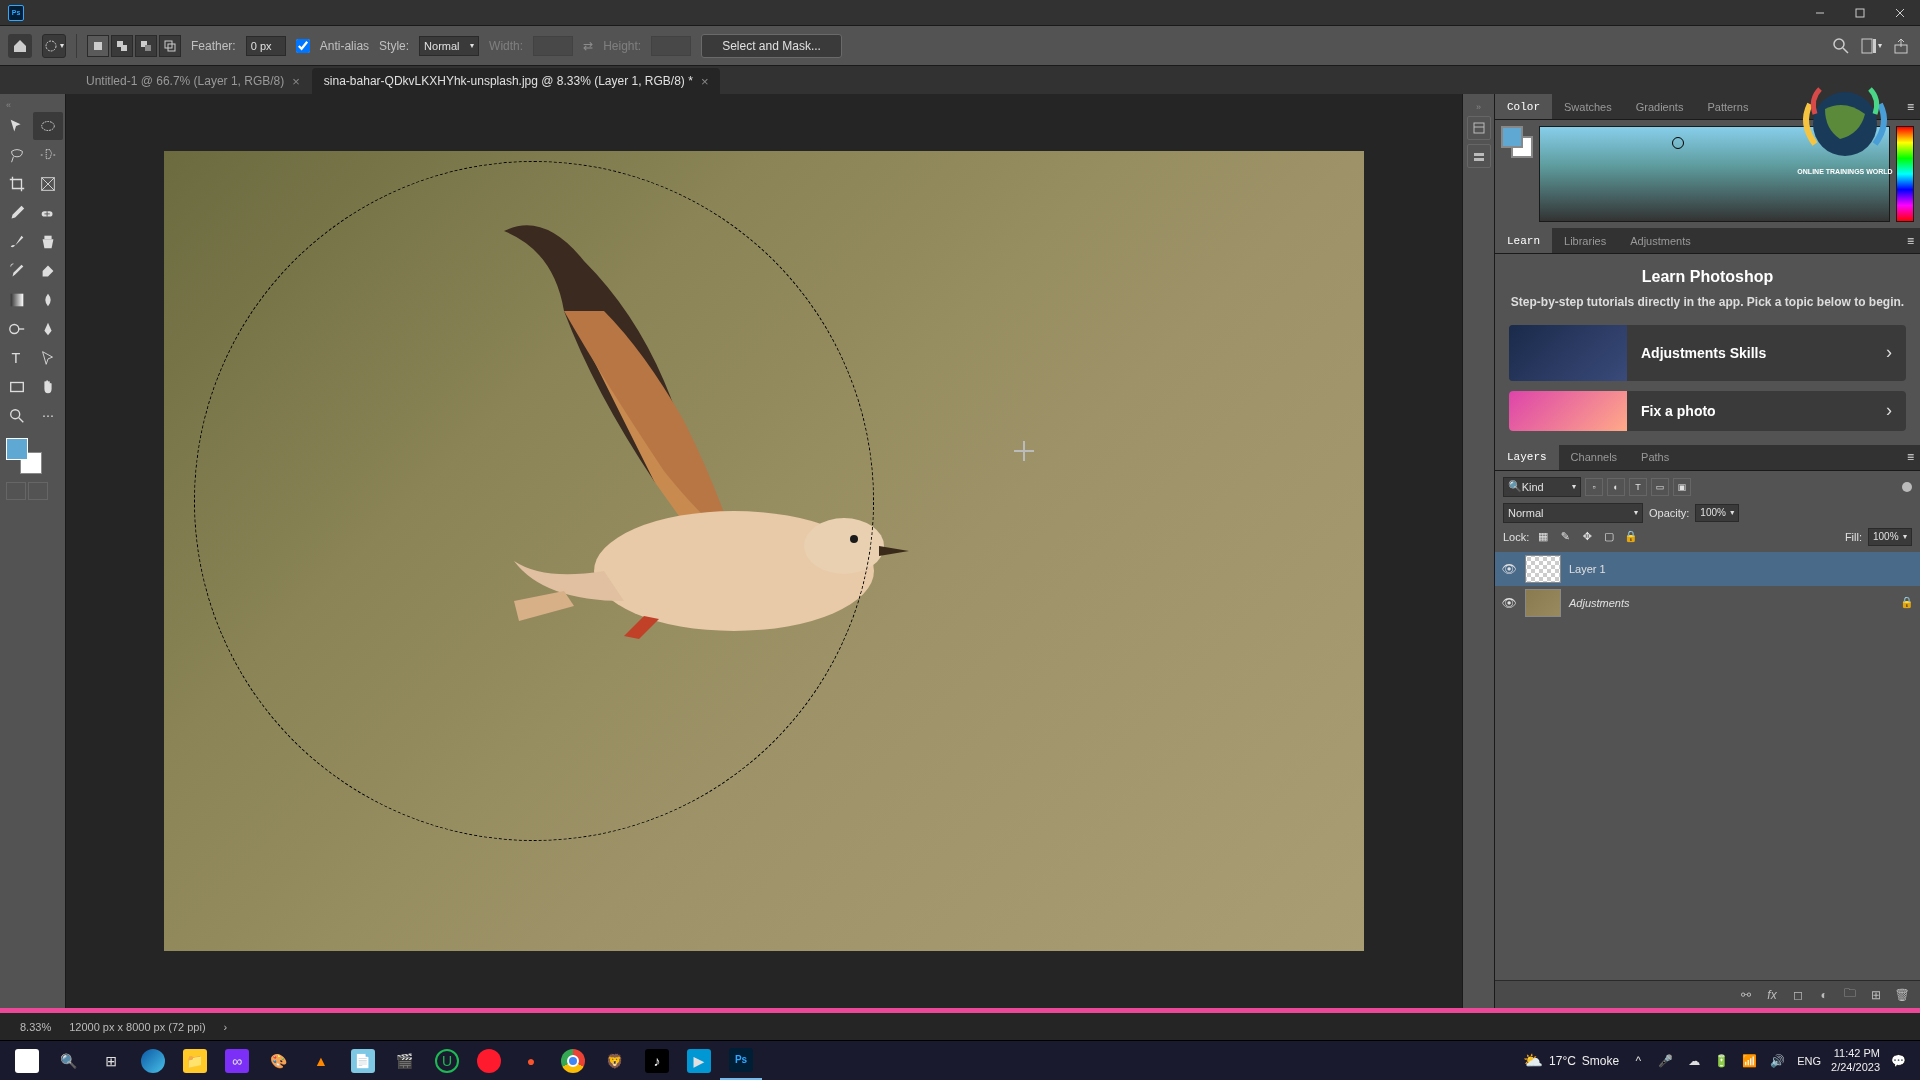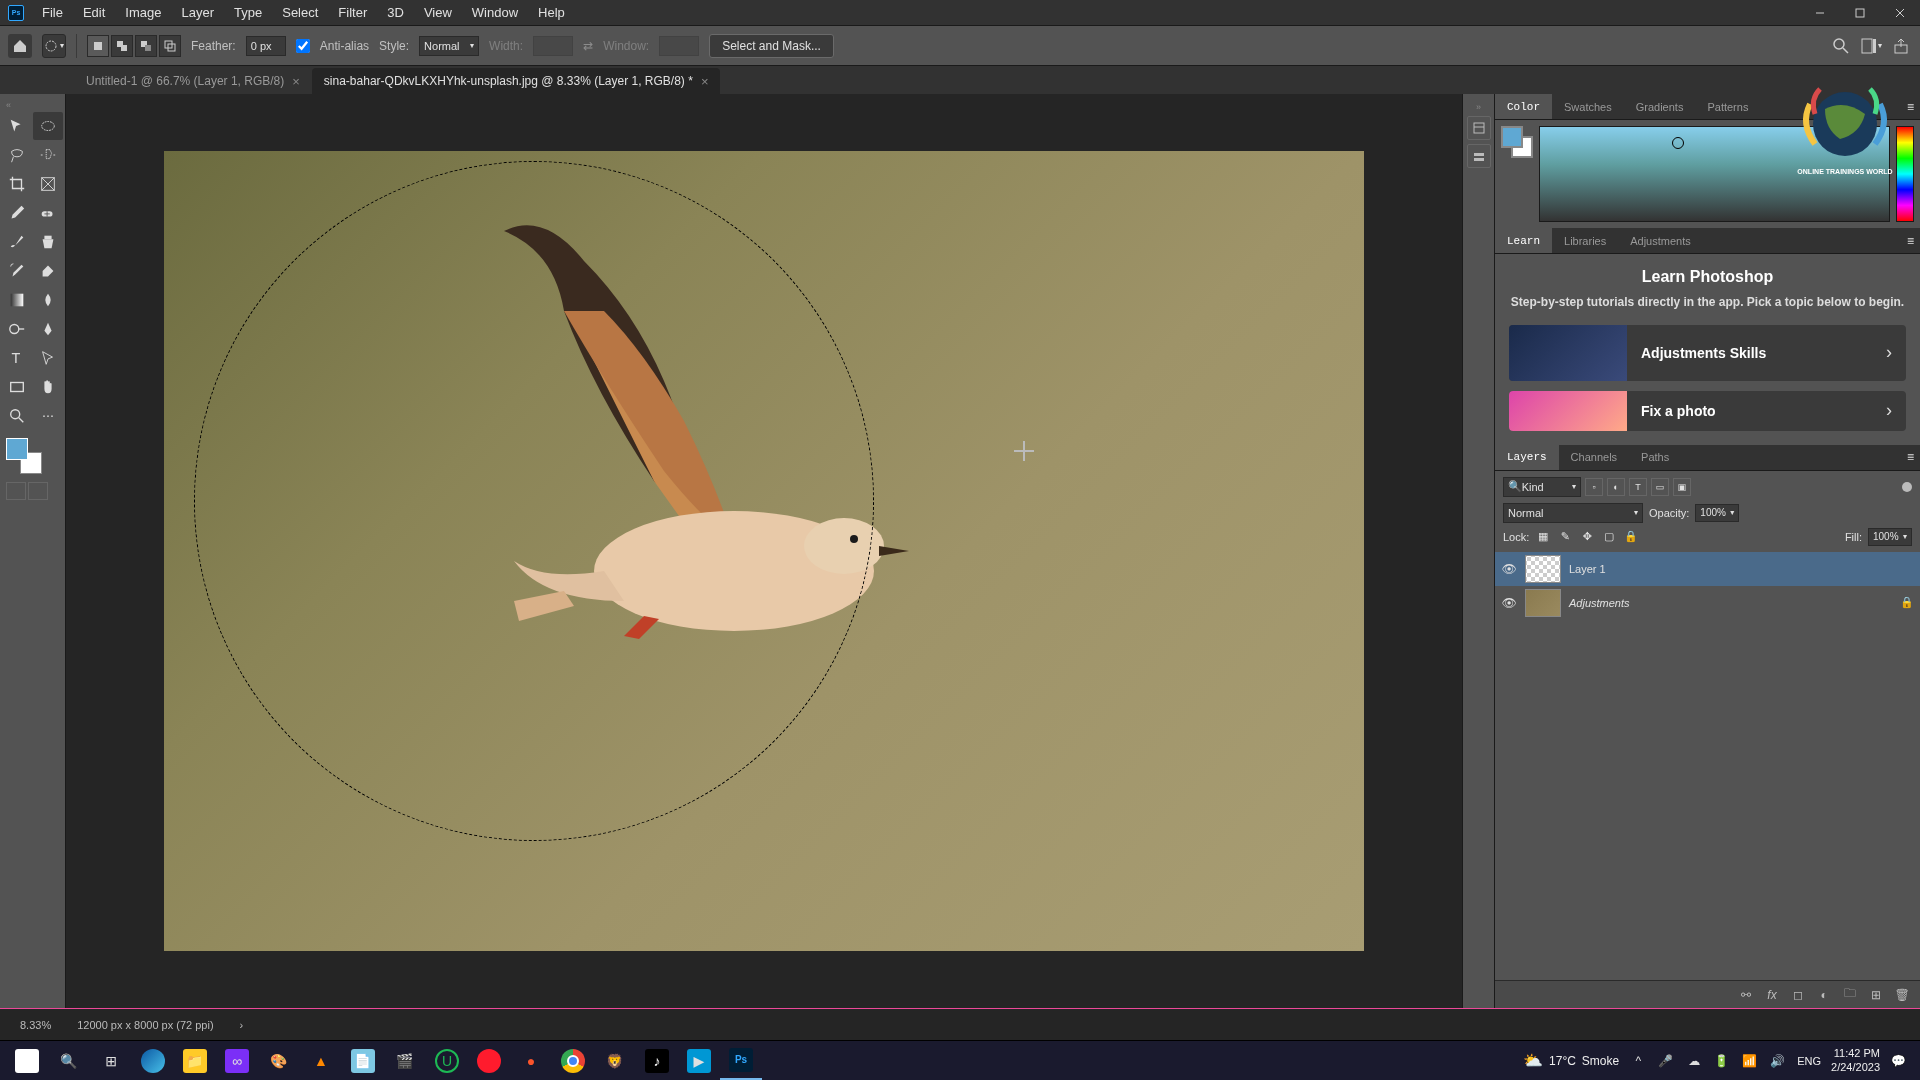--- a/index.html
+++ b/index.html
@@ -17,21 +17,21 @@
 .options-bar { height: 40px; background: #535353; display: flex; align-items: center; padding: 0 8px; gap: 10px; border-bottom: 1px solid #1a1a1a; }
 .home-icon { width: 24px; height: 24px; background: #3a3a3a; border-radius: 3px; display: flex; align-items: center; justify-content: center; }
 .tool-preset { width: 24px; height: 24px; background: #3a3a3a; border: 1px solid #2a2a2a; border-radius: 3px; display: flex; align-items: center; justify-content: center; }
 .sel-mode { display: flex; gap: 2px; }
 .sel-mode-btn { width: 22px; height: 22px; background: #3a3a3a; border: 1px solid #2a2a2a; display: flex; align-items: center; justify-content: center; }
 .sel-mode-btn.active { background: #5a5a5a; }
 .opt-label { font-size: 12px; color: #c0c0c0; }
 .opt-input { width: 40px; height: 20px; background: #3a3a3a; border: 1px solid #2a2a2a; color: #e0e0e0; padding: 0 4px; font-size: 11px; }
 .opt-checkbox { width: 14px; height: 14px; }
 .opt-select { width: 60px; height: 20px; background: #3a3a3a; border: 1px solid #2a2a2a; color: #e0e0e0; font-size: 11px; }
-.opt-button { padding: 4px 12px; background: #3a3a3a; border: 1px solid #6a6a6a; border-radius: 3px; font-size: 12px; color: #e0e0e0; }
+.opt-button { padding: 4px 20px; background: #3a3a3a; border: 1px solid #6a6a6a; border-radius: 3px; font-size: 12px; color: #e0e0e0; }
 .opt-sep { width: 1px; height: 24px; background: #3a3a3a; }
 .options-right { margin-left: auto; display: flex; gap: 8px; align-items: center; }
 .opt-icon-btn { width: 22px; height: 22px; display: flex; align-items: center; justify-content: center; }
 
 
 .doc-tabs-row { height: 28px; background: #323232; display: flex; align-items: flex-end; padding-left: 74px; }
 .doc-tab { height: 26px; padding: 0 12px; display: flex; align-items: center; gap: 8px; font-size: 12px; border-top-left-radius: 4px; border-top-right-radius: 4px; }
 .doc-tab.inactive { background: #323232; color: #999; justify-content: center; }
 .doc-tab.active { background: #252525; color: #e0e0e0; }
 .tab-close { color: #888; font-size: 13px; }
@@ -109,51 +109,38 @@
 .layer-vis { width: 16px; display: flex; align-items: center; justify-content: center; }
 .layer-thumb { width: 36px; height: 28px; background: repeating-conic-gradient(#ccc 0% 25%, #fff 0% 50%) 50% / 8px 8px; border: 1px solid #888; }
 .layer-thumb.bg { background: linear-gradient(135deg, #8a7a4f, #9a8a5f); }
 .layer-name { font-size: 11px; }
 .layer-name.bg { font-style: italic; }
 .layer-lock-badge { margin-left: auto; font-size: 11px; color: #bbb; }
 .layers-footer { height: 28px; background: #4a4a4a; display: flex; align-items: center; justify-content: flex-end; gap: 10px; padding: 0 10px; border-top: 1px solid #2a2a2a; }
 .layers-footer-icon { width: 16px; height: 16px; display: flex; align-items: center; justify-content: center; color: #bbb; }
 
 
-.status-bar { height: 32px; background: #252525; display: flex; align-items: center; padding: 0 20px; gap: 26px; font-size: 11px; color: #bbb; border-top: 1px solid #ec4899; }
+.status-bar { height: 32px; background: #252525; display: flex; align-items: center; padding: 0 20px; gap: 18px; font-size: 11px; color: #bbb; border-top: 5px solid #ec4899; }
 
 
 .taskbar { height: 40px; background: #1a1a2e; display: flex; align-items: center; padding: 0 6px; border-top: 1px solid #000; }
 .task-item { width: 42px; height: 38px; display: flex; align-items: center; justify-content: center; }
 .task-item .ti-icon { width: 24px; height: 24px; border-radius: 3px; display: flex; align-items: center; justify-content: center; font-size: 14px; }
 .task-right { margin-left: auto; display: flex; align-items: center; gap: 10px; padding-right: 6px; }
 .task-time { text-align: right; font-size: 11px; line-height: 1.2; color: #eee; }
 .task-lang { font-size: 11px; color: #eee; }
 .weather { display: flex; align-items: center; gap: 6px; font-size: 12px; color: #eee; }
 .tray-icon { width: 18px; height: 18px; display: flex; align-items: center; justify-content: center; color: #ddd; }
 .disabled-field { opacity: 0.4; }
 </style>
 </head>
 <body>
 
 <div class="titlebar">
   <div class="ps-icon">Ps</div>
-  <div class="menu">
-    <div class="menu-item">File</div>
-    <div class="menu-item">Edit</div>
-    <div class="menu-item">Image</div>
-    <div class="menu-item">Layer</div>
-    <div class="menu-item">Type</div>
-    <div class="menu-item">Select</div>
-    <div class="menu-item">Filter</div>
-    <div class="menu-item">3D</div>
-    <div class="menu-item">View</div>
-    <div class="menu-item">Window</div>
-    <div class="menu-item">Help</div>
-  </div>
   <div class="window-controls">
     <div class="win-btn">
         <svg width="12" height="12">
           <line x1="2" y1="6" x2="10" y2="6" stroke="#ccc" stroke-width="1"></line>
         </svg>
       </div>
     <div class="win-btn">
         <svg width="12" height="12">
           <rect x="2" y="2" width="8" height="8" fill="none" stroke="#ccc" stroke-width="1"></rect>
         </svg>
@@ -210,21 +197,21 @@
   <input type="checkbox" class="opt-checkbox" checked="" style="">
   <span class="opt-label">Anti-alias</span>
   <span class="opt-label">Style:</span>
   <div class="opt-select" style="display:flex;align-items:center;padding:0 4px;">
       <span>Normal</span>
       <span style="margin-left:auto;font-size:8px;">▾</span>
     </div>
   <span class="opt-label disabled-field">Width:</span>
   <input class="opt-input disabled-field" disabled="" style="">
   <span class="disabled-field">⇄</span>
-  <span class="opt-label disabled-field">Window:</span>
+  <span class="opt-label disabled-field">Height:</span>
   <input class="opt-input disabled-field" disabled="" style="">
   <button class="opt-button">Select and Mask...</button>
   <div class="options-right">
     <div class="opt-icon-btn">
         <svg width="18" height="18">
           <circle cx="7" cy="7" r="5" fill="none" stroke="#ccc" stroke-width="1.5"></circle>
           <line x1="11" y1="11" x2="16" y2="16" stroke="#ccc" stroke-width="1.5"></line>
         </svg>
       </div>
     <div class="opt-icon-btn">

